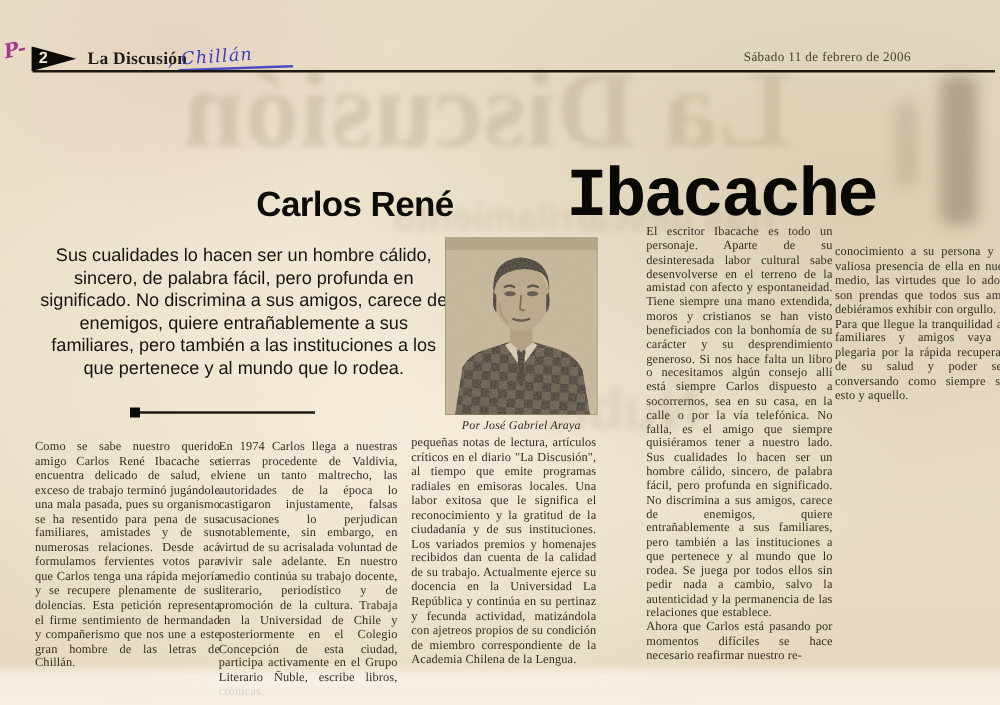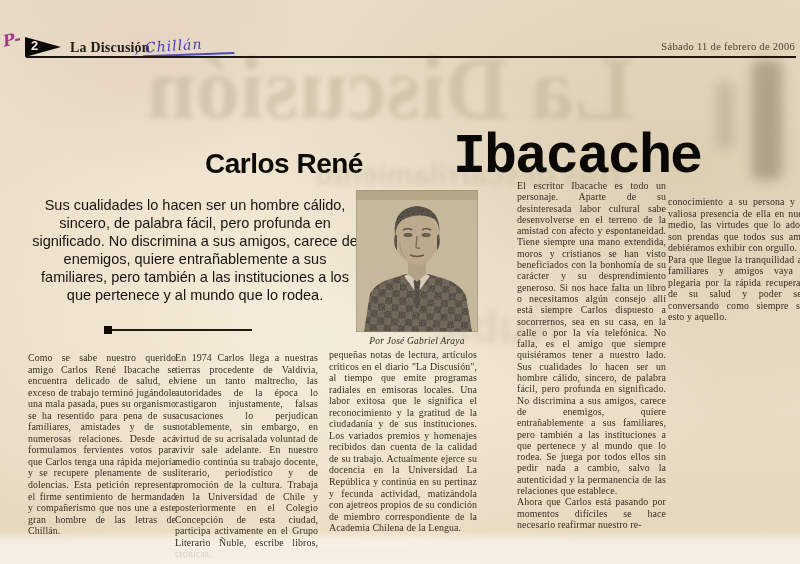--- a/index.html
+++ b/index.html
@@ -26,21 +26,21 @@
            clip-path:polygon(0 0,100% 50%,0 100%);}
   .pennant-num{left:31px;top:38px;color:#efe8d8;font-family:"Liberation Sans",sans-serif;
                font-weight:bold;font-size:13px;}
   .masthead{left:70px;top:40px;font-size:14px;font-weight:bold;color:#211c13;letter-spacing:.2px;}
   .hand{font-style:italic;font-family:"DejaVu Serif",serif;}
   .hand-city{left:134px;top:38px;color:#3d3dbb;font-size:14px;transform:rotate(-4deg);letter-spacing:1px;}
   .hand-city::after{content:"";position:absolute;left:8px;top:17px;width:92px;height:2px;
                     background:#3d3dbb;transform:rotate(2deg);border-radius:2px;opacity:.9;}
   .hand-pmark{left:3px;top:30px;color:#a8388f;font-size:16px;transform:rotate(-12deg);font-weight:bold;}
   .section-title{left:300px;top:33px;width:230px;text-align:center;font-size:20px;font-weight:bold;color:#14100a;}
-  .edition-date{left:595px;top:41px;width:200px;text-align:right;font-size:10.5px;color:#49412f;letter-spacing:.3px;}
+  .edition-date{left:595px;top:41px;width:200px;text-align:left;font-size:10.5px;color:#49412f;letter-spacing:.3px;}
   
   .kicker{left:205px;top:148px;font-family:"Liberation Sans",sans-serif;font-weight:bold;
           font-size:28px;color:#0e0c08;letter-spacing:-.5px;}
   .headline{left:453px;top:126px;font-family:Liberation Mono, monospace;font-weight:bold;
             font-size:55px;color:#0a0805;letter-spacing:-2px;}
   
   .lead{left:30px;top:196px;width:330px;text-align:center;
         font-family:"Liberation Sans",sans-serif;font-weight:normal;
         font-size:14.5px;line-height:18px;color:#181410;}
   .lead-divider-dot{left:104px;top:326px;width:8px;height:8px;background:#0d0b07;}

